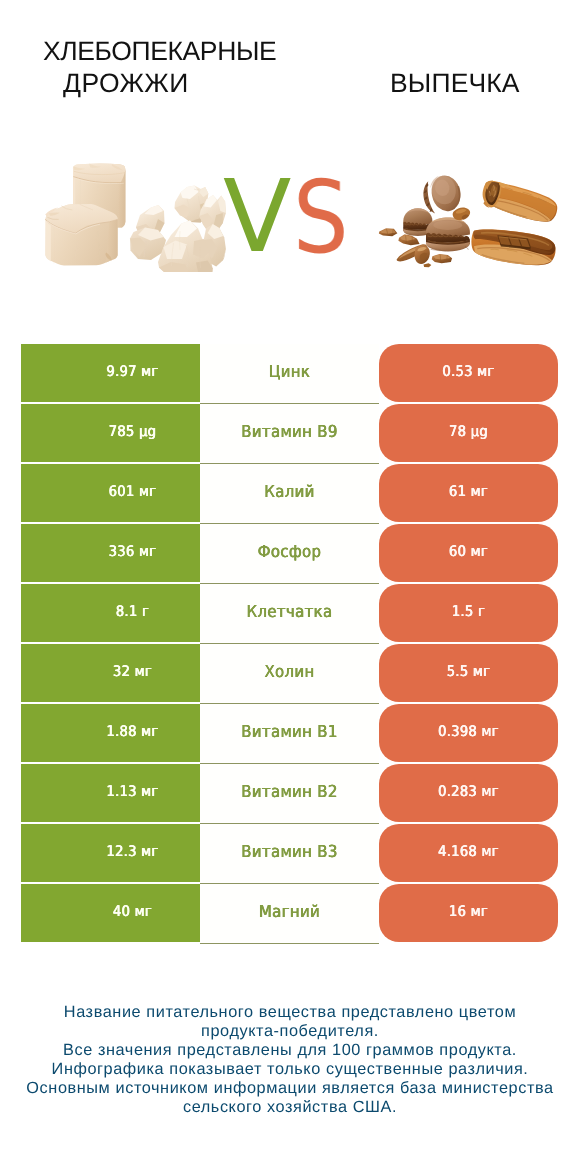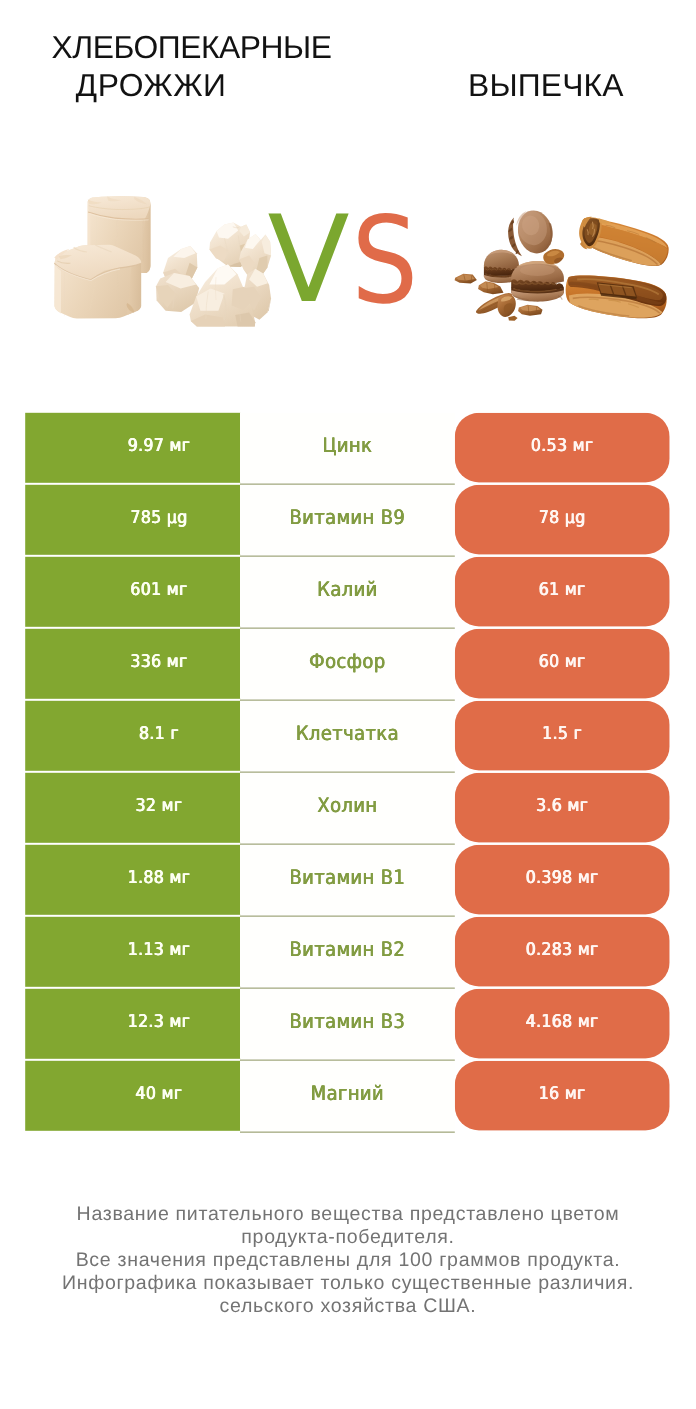--- a/index.html
+++ b/index.html
@@ -6,21 +6,21 @@
   html,body{margin:0;padding:0;}
   body{
     width:580px;height:1174px;overflow:hidden;
     background:#ffffff;
     font-family:"Liberation Sans",sans-serif;
     -webkit-font-smoothing:antialiased;text-rendering:geometricPrecision;
   }
   .page{position:relative;width:580px;height:1174px;}
 
   
-  .titles{position:absolute;left:0;top:5px;width:520px;height:128px;}
+  .titles{position:absolute;left:0;top:17px;width:520px;height:128px;}
   .title-line{
     position:absolute;white-space:nowrap;will-change:transform;
     font-size:26.5px;font-weight:400;color:#121212;
     line-height:26.5px;letter-spacing:0.15px;
   }
   #title-left-1{left:42.5px;top:21.4px;letter-spacing:-0.38px;}
   #title-left-2{left:63px;top:52.6px;letter-spacing:0.45px;}
   #title-right{left:389.5px;top:52.6px;}
 
   
@@ -51,21 +51,21 @@
   .cell.mid{font-size:16.6px;letter-spacing:0.35px;line-height:1;padding-bottom:2px;}
   .cell.left{background:#82A730;color:#FDFFF2;text-shadow:0.35px 0 0 #FDFFF2,-0.35px 0 0 #FDFFF2;padding-left:44px;}
   .cell.mid{background:#FFFFFD;color:#829C42;position:relative;text-shadow:0.3px 0 0 #829C42,-0.3px 0 0 #829C42;}
   .cell.mid::after{content:"";position:absolute;left:0;right:0;bottom:-2px;height:1px;background:#8D9560;}
 
   .cell.right{background:#E06C48;color:#FFF6F2;text-shadow:0.35px 0 0 #FFF6F2,-0.35px 0 0 #FFF6F2;border-radius:20px;}
 
   
   .note{
     position:absolute;left:0;top:1003px;width:580px;will-change:transform;
-    text-align:center;font-size:16.3px;line-height:19.1px;color:#737373;
+    text-align:center;font-size:16.3px;line-height:19.1px;color:#0c4a6e;
     font-family:"Liberation Sans",sans-serif;font-weight:400;letter-spacing:0.58px;
   }
 </style>
 </head>
 <body>
 
 <div class="page">
 
   <div class="titles">
     <div class="title-line" id="title-left-1">ХЛЕБОПЕКАРНЫЕ</div>
@@ -386,21 +386,21 @@
         <div class="cell right">60 мг</div>
       </div>
       <div class="row">
         <div class="cell left">8.1 г</div>
         <div class="cell mid">Клетчатка</div>
         <div class="cell right">1.5 г</div>
       </div>
       <div class="row">
         <div class="cell left">32 мг</div>
         <div class="cell mid">Холин</div>
-        <div class="cell right">3.6 мг</div>
+        <div class="cell right">5.5 мг</div>
       </div>
       <div class="row">
         <div class="cell left">1.88 мг</div>
         <div class="cell mid">Витамин B1</div>
         <div class="cell right">0.398 мг</div>
       </div>
       <div class="row">
         <div class="cell left">1.13 мг</div>
         <div class="cell mid">Витамин B2</div>
         <div class="cell right">0.283 мг</div>
@@ -415,16 +415,17 @@
         <div class="cell mid">Магний</div>
         <div class="cell right">16 мг</div>
       </div>
     </div>
 
   <div class="note" id="footnote">
       <div>Название питательного вещества представлено цветом</div>
       <div>продукта-победителя.</div>
       <div>Все значения представлены для 100 граммов продукта.</div>
       <div>Инфографика показывает только существенные различия.</div>
+      <div>Основным источником информации является база министерства</div>
       <div>сельского хозяйства США.</div>
     </div>
 
 </div>
 
 </body></html>

